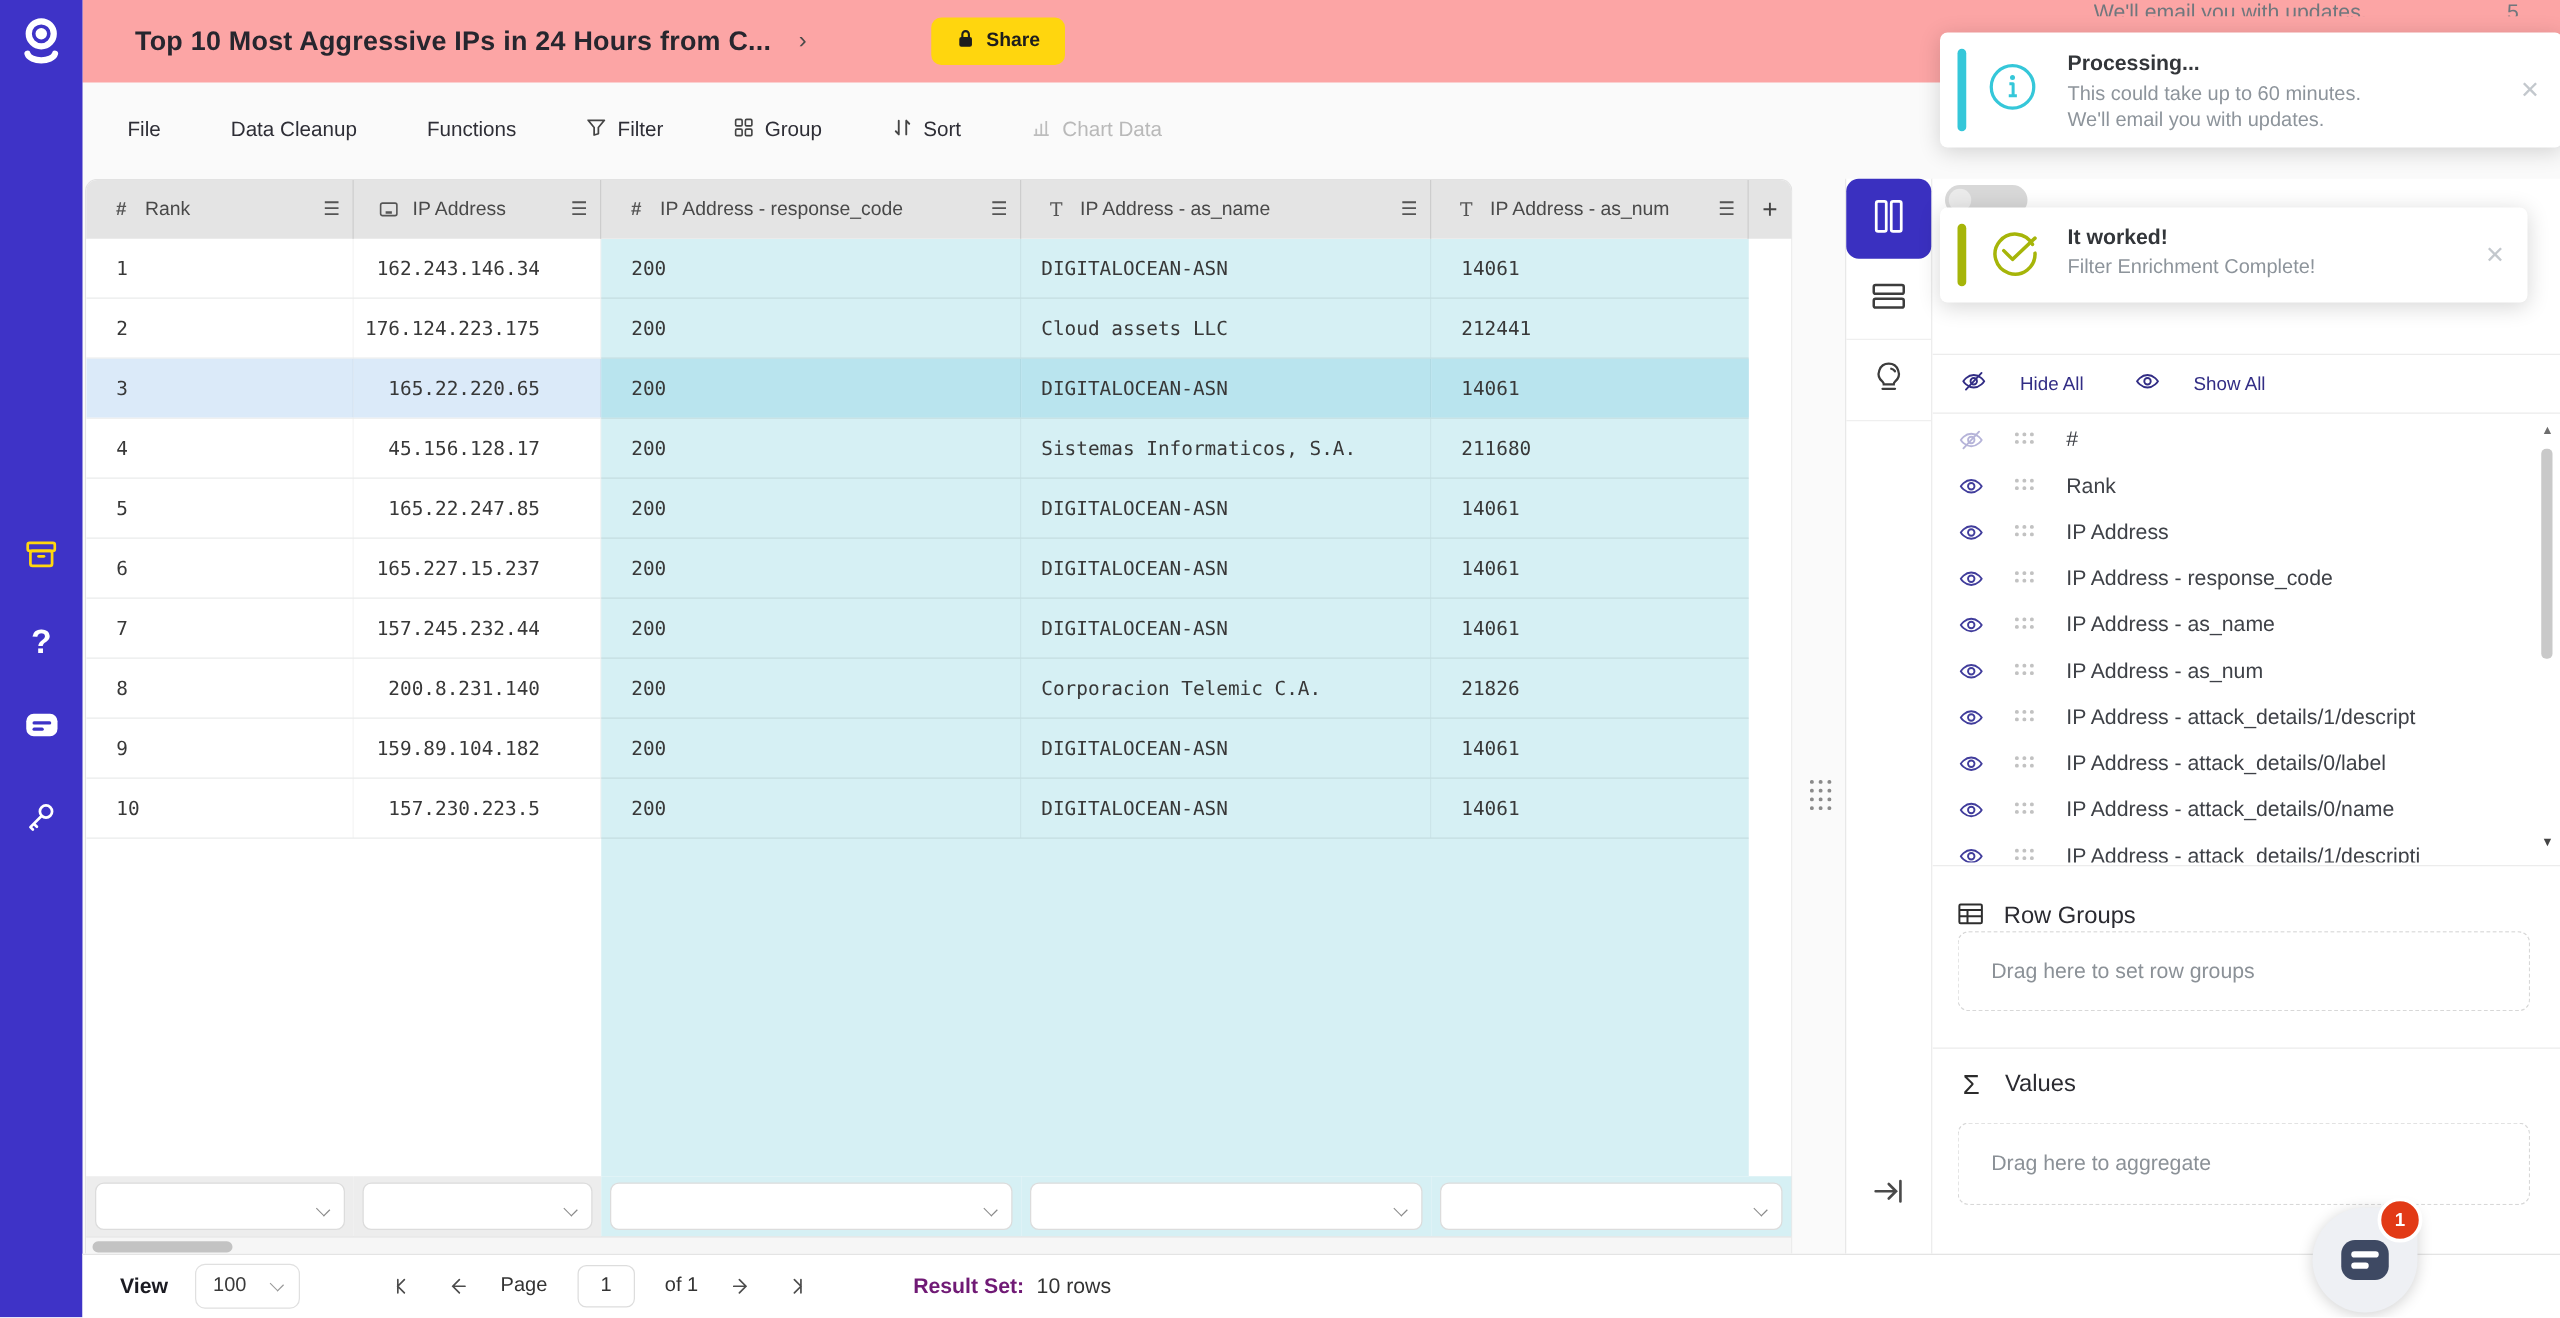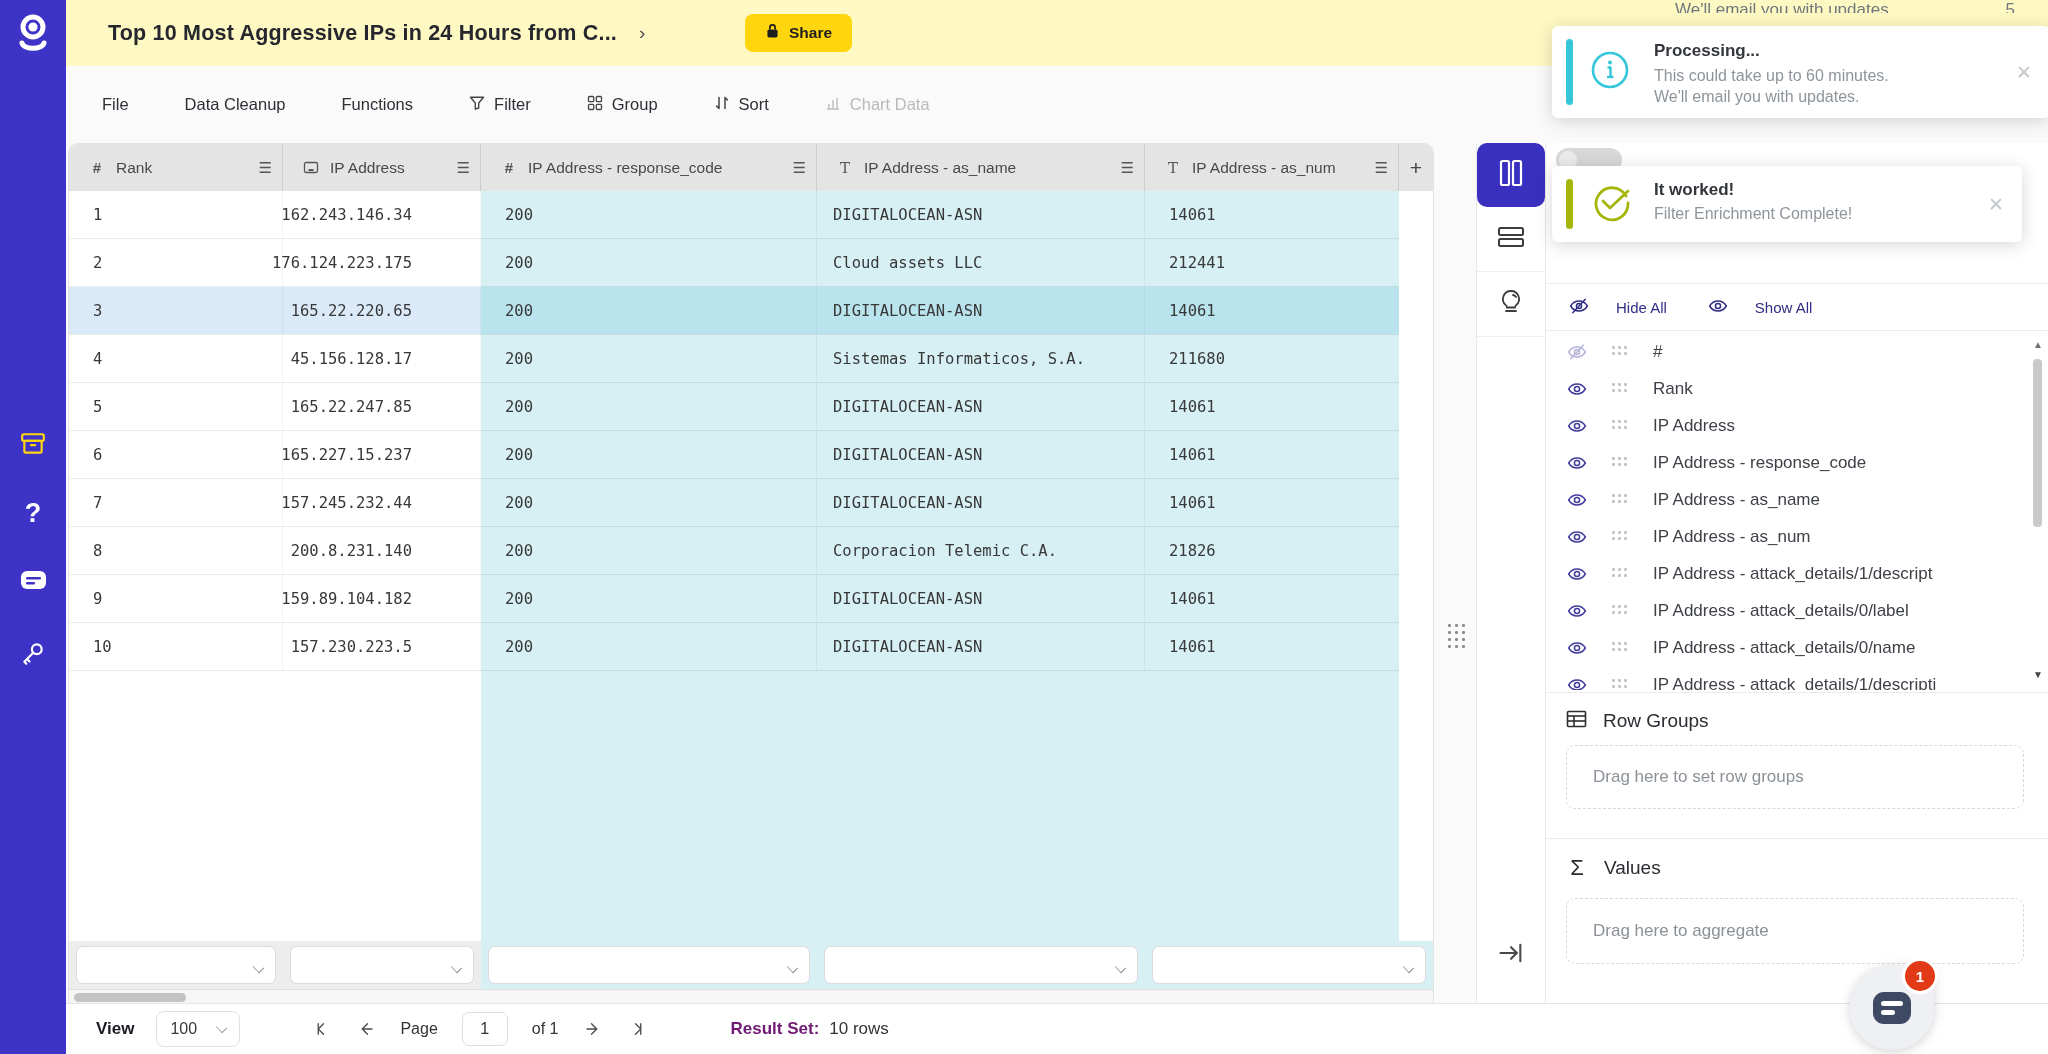--- a/index.html
+++ b/index.html
@@ -5,21 +5,21 @@
   html,body{margin:0;padding:0;}
   .stage{position:relative;width:2048px;height:1054px;overflow:hidden;background:#fafafa;
          font-family:"Liberation Sans",sans-serif;color:#333;}
   
   .rail{position:absolute;left:0;top:0;width:66px;height:1054px;background:#3e33c7;z-index:6;}
   .rail .logo{position:absolute;top:10px;left:11px;}
   .rail-icon{position:absolute;left:0;width:66px;display:flex;justify-content:center;cursor:pointer;}
   .ri-archive{top:432px}.ri-help{top:498px;color:#fff;font-size:27px;font-weight:700;}
   .ri-chat{top:570px}.ri-key{top:640px}
   
-  .topbar{position:absolute;left:66px;top:0;width:1982px;height:66px;background:#fef9c3;z-index:2;}
+  .topbar{position:absolute;left:66px;top:0;width:1982px;height:66px;background:#fca5a5;z-index:2;}
   .doc-title{position:absolute;left:42px;top:0;height:66px;display:flex;align-items:center;
              font-size:21.5px;font-weight:700;color:#26262e;letter-spacing:.2px;}
   .title-chevron{margin-left:22px;font-size:19px;color:#4a4a4a;font-weight:400;}
   .share-btn{position:absolute;left:679px;top:14px;height:38px;padding:0 20px;background:#ffd60e;
              border:none;border-radius:8px;display:flex;align-items:center;gap:9px;font-size:15.5px;
              font-weight:700;color:#1d1d1d;cursor:pointer;font-family:inherit;}
   
   .menubar{position:absolute;left:66px;top:66px;width:1982px;height:77px;background:#fafafa;
            display:flex;align-items:center;padding-left:36px;gap:56px;box-sizing:border-box;z-index:1;}
   .menu-item{display:flex;align-items:center;gap:9px;font-size:16.5px;font-weight:500;color:#2e2e36;cursor:pointer;}
@@ -37,21 +37,21 @@
   .w0{width:214px}.w1{width:198px}.w2{width:336px}.w3{width:328px}.w4{width:254px}
   .wplus{flex:1;justify-content:center;padding:0;border-right:none;border-radius:0 9px 0 0;
          font-size:21px;color:#444;display:flex;align-items:center;cursor:pointer;}
   .grid-body{position:absolute;left:0;top:47px;width:1364px;height:750px;overflow:hidden;background:#fff;}
   .cyan-strip{position:absolute;left:412px;top:0;width:918px;height:750px;background:#d6f0f4;}
   .rowwrap{position:absolute;left:0;top:0;width:1330px;}
   .grow{display:flex;height:48px;border-bottom:1px solid rgba(50,60,60,.10);box-sizing:border-box;cursor:default;}
   .cell{box-sizing:border-box;font-family:"DejaVu Sans Mono",monospace;font-size:15.5px;color:#383838;
         display:flex;align-items:center;border-right:1px solid rgba(0,0,0,.045);}
   .cell.c0{width:214px;padding-left:24px;}
-  .cell.c1{width:198px;justify-content:flex-end;padding-right:68px;}
+  .cell.c1{width:198px;justify-content:flex-end;padding-right:48px;}
   .cell.c2{width:336px;padding-left:24px;}
   .cell.c3{width:328px;padding-left:16px;}
   .cell.c4{width:254px;padding-left:24px;border-right:none;}
   .grow.selected .c0,.grow.selected .c1{background:#dbeaf9;}
   .grow.selected .c2,.grow.selected .c3,.grow.selected .c4{background:#b9e4ee;}
   .filter-row{position:absolute;left:0;top:797px;width:1364px;height:48px;display:flex;z-index:2;}
   .fcell{box-sizing:border-box;height:48px;padding:5px 7px;}
   .fcell.f0{width:214px;background:#ededed;}
   .fcell.f1{width:198px;background:#ededed;}
   .fcell.f2{width:336px;background:#d6f0f4;}
@@ -647,21 +647,21 @@
         </div>
 
     </div>
     <div class="plist-scroll">
       <span class="ps-up">▲</span>
       <span class="ps-thumb"></span>
       <span class="ps-down">▼</span>
     </div>
 
     <div class="pdiv" style="top:549px"></div>
-    <div class="section-h" style="top:556px">
+    <div class="section-h" style="top:568px">
       <span>
         <svg width="21" height="18" viewBox="0 0 21 18" fill="none" stroke="#2e2e2e" stroke-width="1.6">
             <rect x="1.5" y="1.5" width="18" height="15" rx="1"></rect>
             <line x1="1.5" y1="6" x2="19.5" y2="6"></line>
             <line x1="1.5" y1="11" x2="19.5" y2="11"></line>
             <line x1="8" y1="6" x2="8" y2="16.5"></line>
           </svg>
       </span>
       <span class="slbl">Row Groups</span>
     </div>

